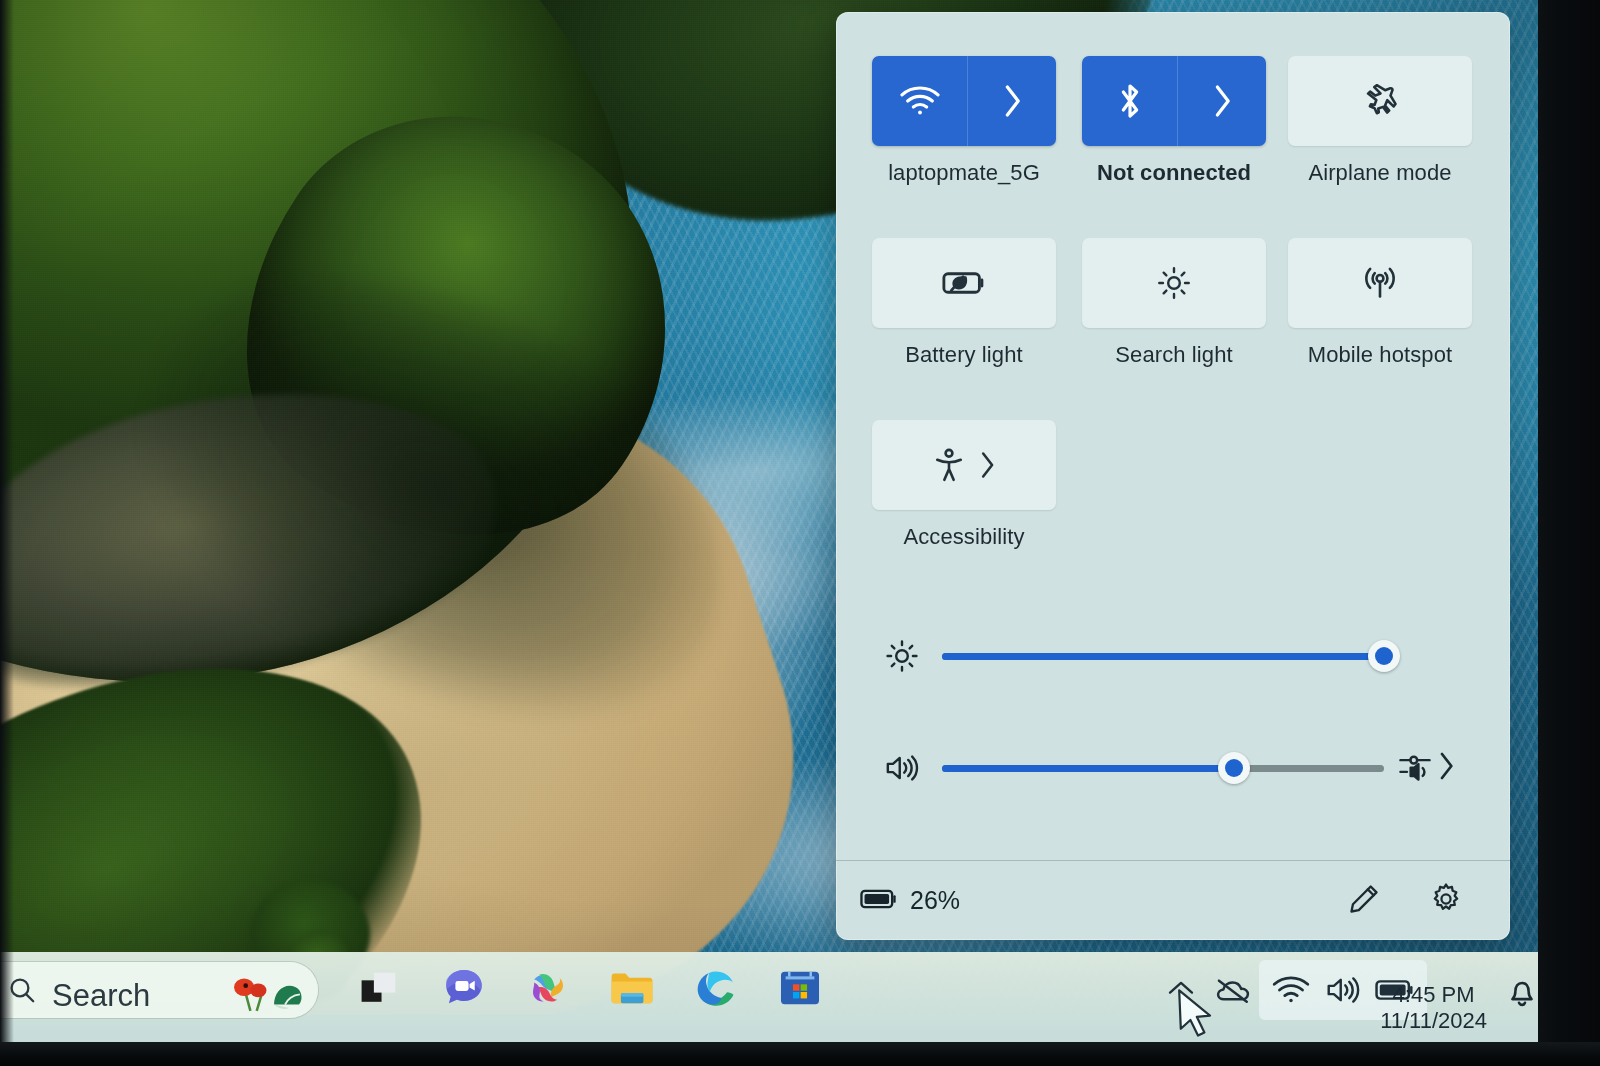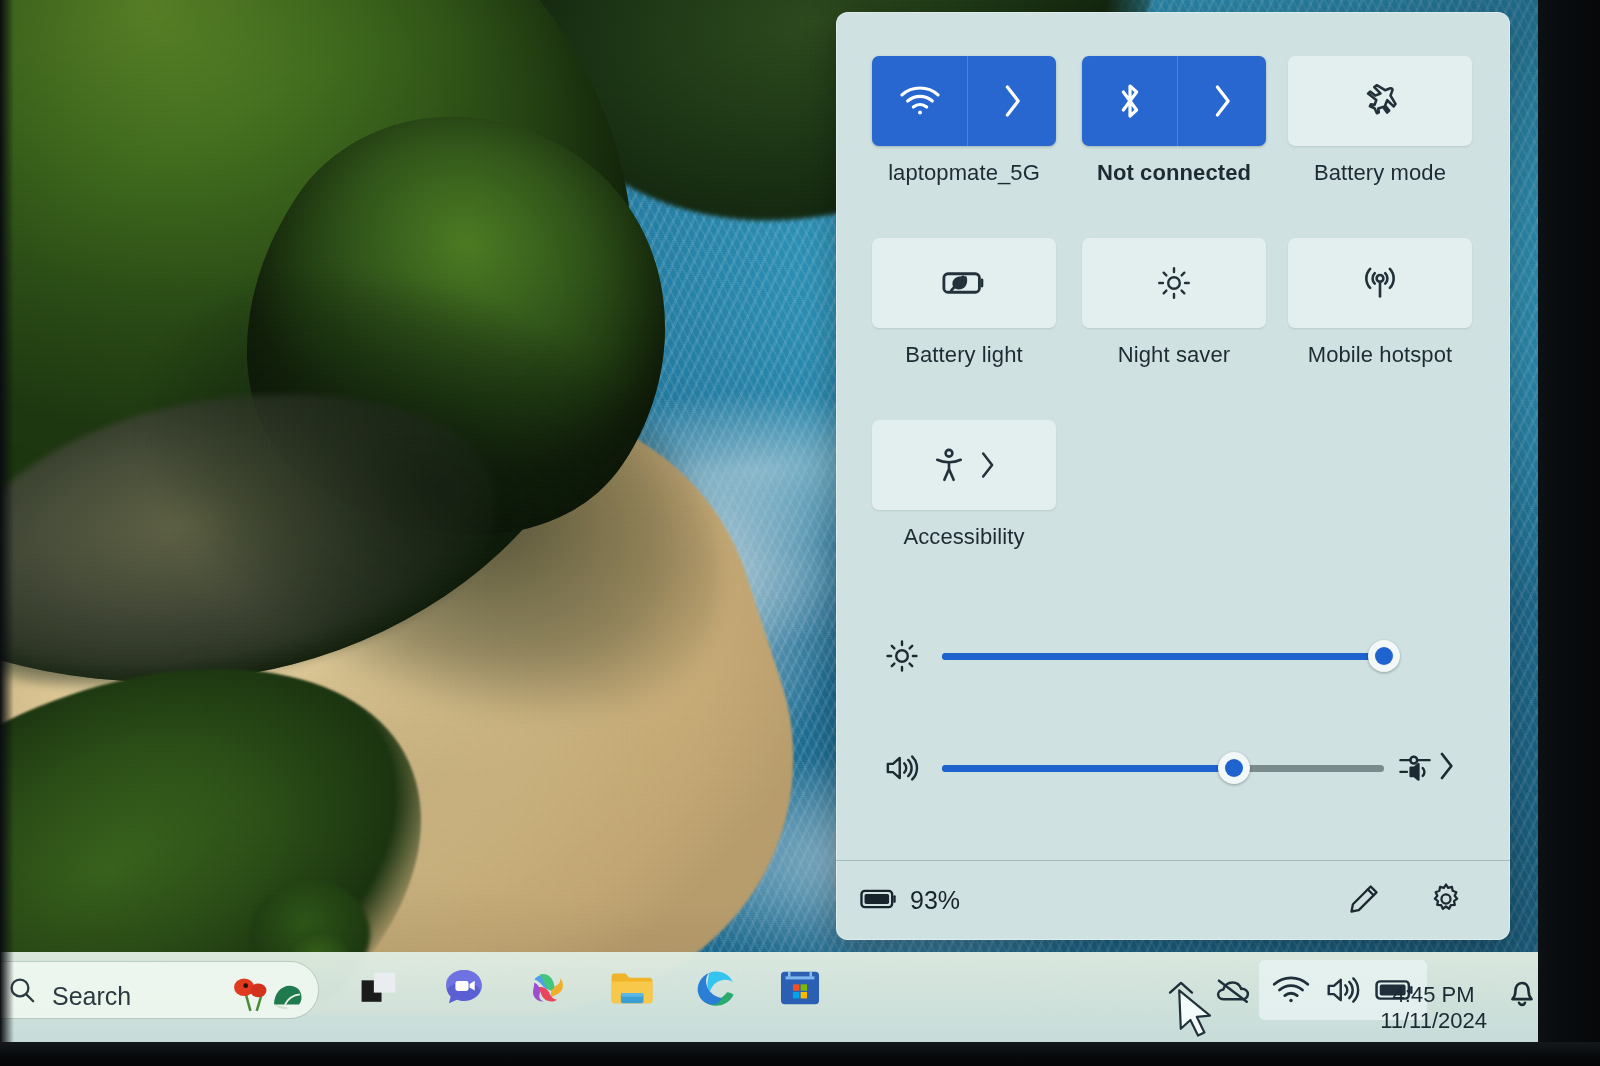--- a/index.html
+++ b/index.html
@@ -314,21 +314,21 @@
     position: absolute; left: -30px; top: 10px;
     width: 348px; height: 56px;
     border-radius: 28px;
     background: rgba(240,248,240,.88);
     box-shadow: 0 0 0 1px rgba(150,170,160,.45);
     display: flex; align-items: center;
   }
   #tb-search .mag { margin-left: 38px; display: flex; }
   #tb-search .mag svg { stroke: #2b3a40; fill: none; }
   #tb-search .ph {
-    margin-left: 16px; font-size: 25px; color: #2b3a40; margin-top: 12px;
+    margin-left: 16px; font-size: 31px; color: #2b3a40; margin-top: 12px;
   }
   #tb-search .poppy { position: absolute; right: 14px; top: 8px; }
 
   #tb-apps {
     position: absolute; left: 352px; top: 8px;
     display: flex; align-items: center; gap: 28px;
   }
   .tb-app { width: 56px; height: 56px; display: flex; align-items: center; justify-content: center; }
 
   #tb-tray {
@@ -433,21 +433,21 @@
         <div class="tile-cell" style="left:452px; top:44px;">
           <div class="tile solo">
             <div class="tile-main">
               <span>
                 <svg width="36" height="34" viewBox="0 0 22 22" stroke-width="1.7" stroke-linecap="round" stroke-linejoin="round">
                   <path d="M3.3 6.2l1.3-1.3 3.3 2.6 3.4-1.4-4-4.1 1.6-1.2 5.4 3.2 3.4-1.2c.8-.3 1.6.5 1.3 1.3l-1.2 3.4 3.2 5.4-1.2 1.6-4.1-4-1.4 3.4 2.6 3.3-1.3 1.3-2.6-3.7-3.1 1.1 .3 2.4-1.2.6-1.4-3.1-3.1-1.4.6-1.2 2.4.3 1.1-3.1z"></path>
                 </svg>
               </span>
             </div>
           </div>
-          <div class="tile-label wide">Battery mode</div>
+          <div class="tile-label wide">Airplane mode</div>
         </div>
 
         <div class="tile-cell" style="left:36px; top:226px;">
           <div class="tile solo">
             <div class="tile-main">
               <span>
                 <svg width="44" height="30" viewBox="0 0 28 19" stroke-width="1.8" stroke-linecap="round" stroke-linejoin="round">
                   <rect x="1.2" y="3.6" width="22.6" height="11.8" rx="2.6"></rect>
                   <path d="M25.4 7.6v3.8"></path>
                   <path d="M12.6 5.2c-3.6 0-6 2-6 4.6 0 2.2 1.6 3.8 4 3.8 3.4 0 5.4-2.6 5.4-5.6 0-1.2-.2-2.2-.6-2.8z" fill="#23323a" stroke="none"></path>
@@ -463,21 +463,21 @@
           <div class="tile solo">
             <div class="tile-main">
               <span>
                 <svg width="34" height="34" viewBox="0 0 24 24" stroke-width="1.7" stroke-linecap="round">
                   <circle cx="12" cy="12" r="4.1"></circle>
                   <path d="M12 1.6v2.6M12 19.8v2.6M1.6 12h2.6M19.8 12h2.6M4.7 4.7l1.9 1.9M17.4 17.4l1.9 1.9M19.3 4.7l-1.9 1.9M6.6 17.4l-1.9 1.9"></path>
                 </svg>
               </span>
             </div>
           </div>
-          <div class="tile-label wide">Night saver</div>
+          <div class="tile-label wide">Search light</div>
         </div>
 
         <div class="tile-cell" style="left:452px; top:226px;">
           <div class="tile solo">
             <div class="tile-main">
               <span>
                 <svg width="40" height="34" viewBox="0 0 26 22" stroke-width="1.7" stroke-linecap="round">
                   <circle cx="13" cy="8" r="2.2"></circle>
                   <path d="M13 10.2V19.8"></path>
                   <path d="M9.6 4.6a4.8 4.8 0 000 6.8M16.4 4.6a4.8 4.8 0 010 6.8"></path>
@@ -557,21 +557,21 @@
       <div class="qs-divider"></div>
       <div class="qs-footer">
         <div class="battery-status">
           <span>
             <svg width="38" height="24" viewBox="0 0 26 16" stroke-width="1.6" stroke-linejoin="round">
               <rect x="1" y="2.4" width="21" height="11.2" rx="2.4"></rect>
               <rect x="3.1" y="4.5" width="16.8" height="7" rx="1.2" fill="#17242b" stroke="none"></rect>
               <path d="M23.6 6.2v3.6" stroke-linecap="round"></path>
             </svg>
           </span>
-          <span class="battery-pct">93%</span>
+          <span class="battery-pct">26%</span>
         </div>
         <div class="footer-btn" id="edit-btn">
           <span>
             <svg width="32" height="32" viewBox="0 0 22 22" stroke-width="1.6" stroke-linecap="round" stroke-linejoin="round">
               <path d="M15.6 2.4l4 4L7.4 18.6l-5 1 1-5z"></path>
               <path d="M13.6 4.4l4 4"></path>
             </svg>
           </span>
         </div>
         <div class="footer-btn" id="settings-btn">

